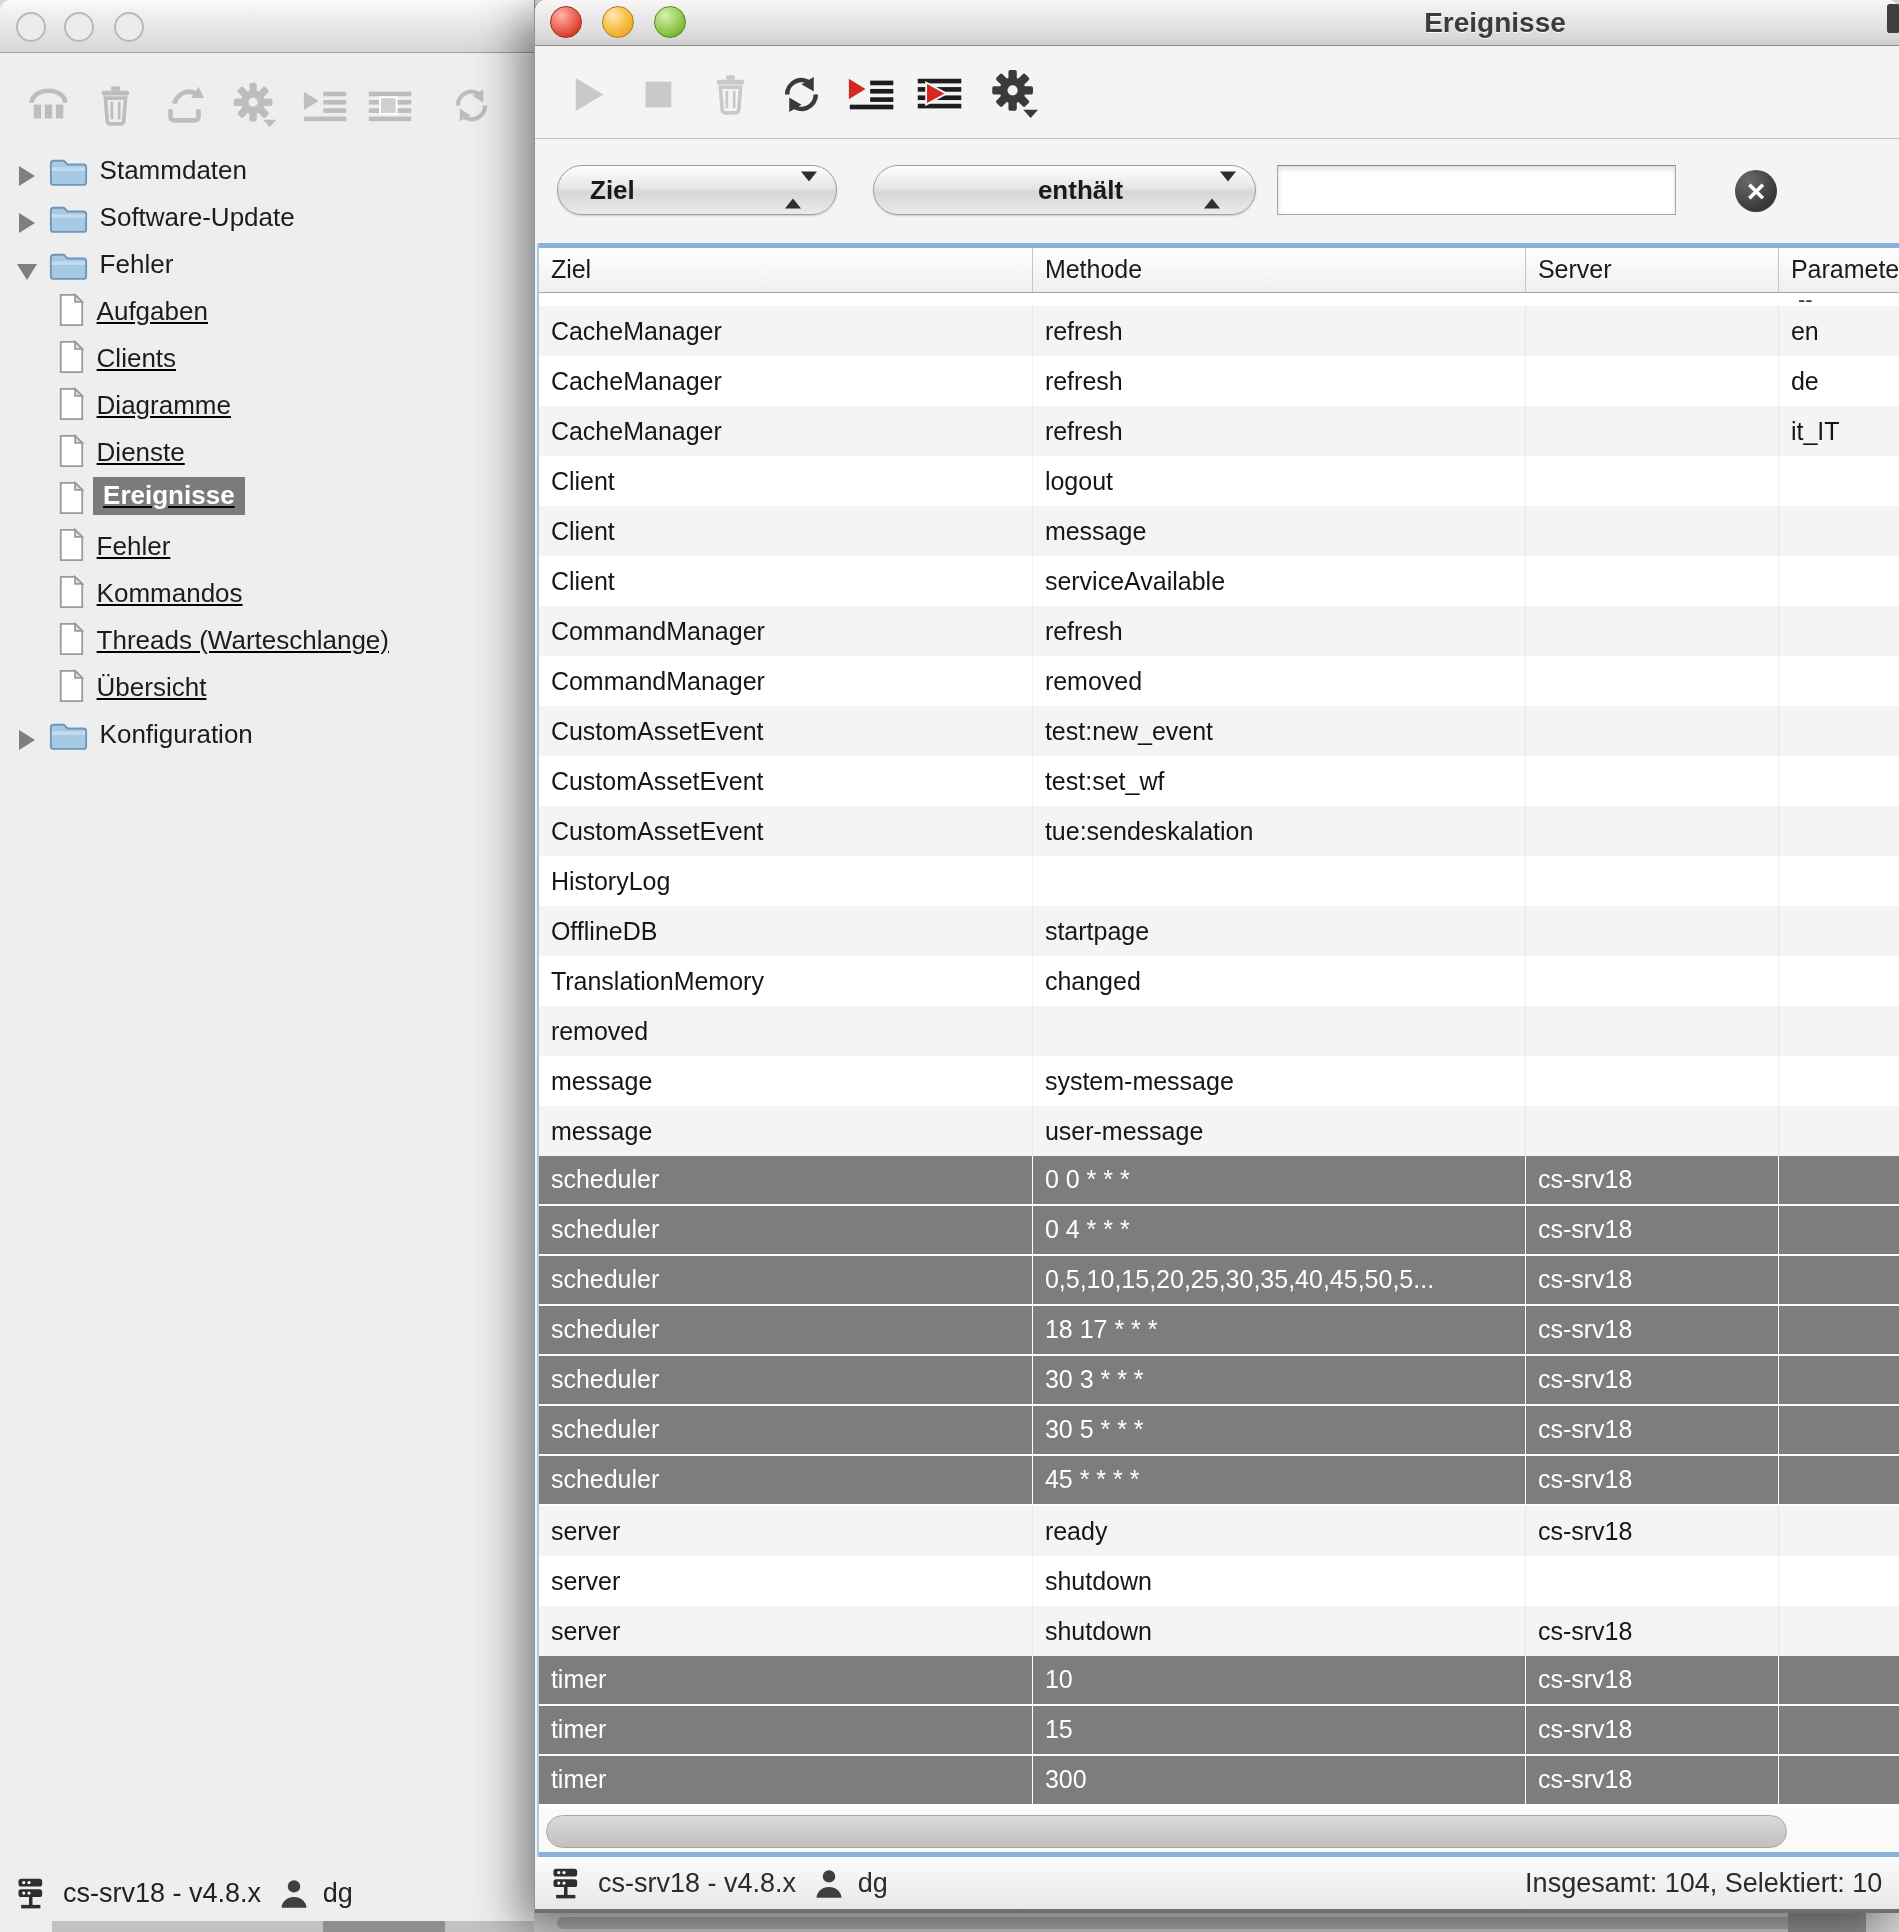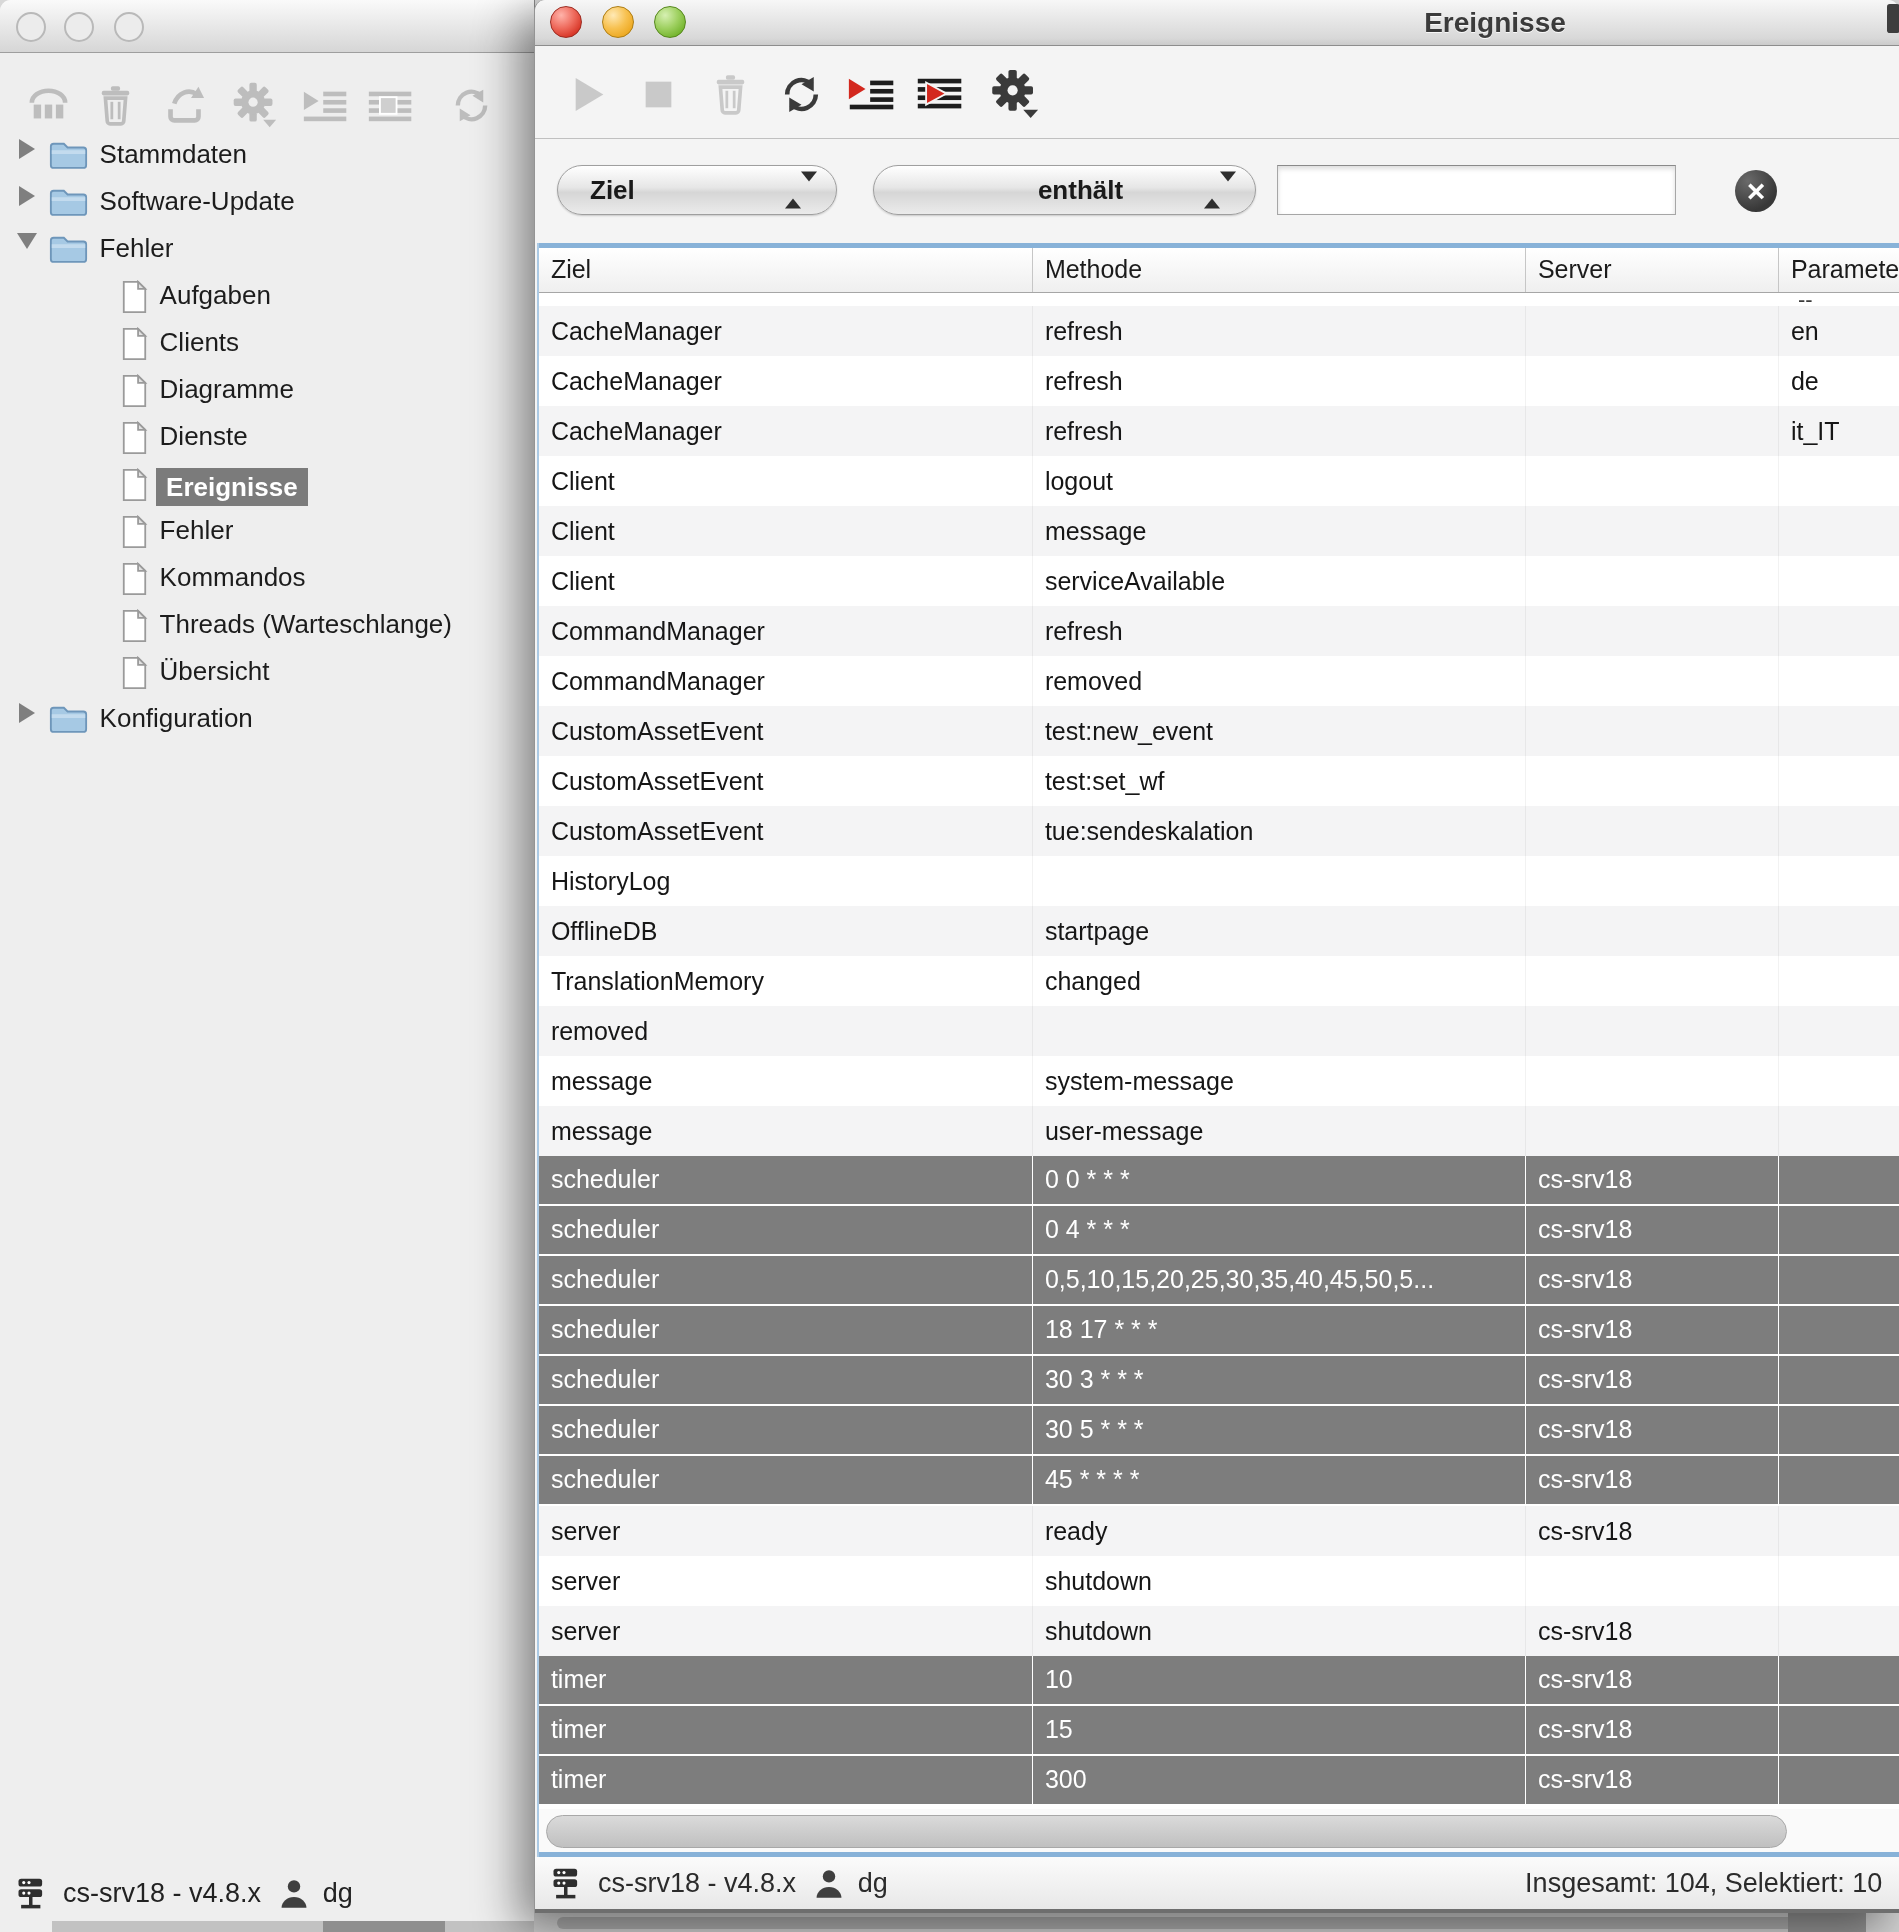--- a/index.html
+++ b/index.html
@@ -18,30 +18,30 @@
     position:relative; height:53px; border-top-left-radius:11px;
     background:linear-gradient(#fafafa,#d6d6d6); border-bottom:1.9px solid #9e9e9e;
   }
   .inactive-light {
     position:absolute; top:12px; width:30px; height:30px; border-radius:50%;
     border:2.8px solid #b9b9b9; background:#ececec;
   }
   .back-toolbar { position:absolute; top:72px; left:0; width:535px; height:67px; }
   .bt { position:absolute; top:9.3px; width:48px; height:48px; display:flex; align-items:center; justify-content:center; }
   .back-tree { position:absolute; top:139px; left:0; width:535px; }
-  .tree-row { height:47px; display:flex; align-items:flex-start; }
+  .tree-row { height:47px; display:flex; align-items:flex-end; }
   .tree-row .disc { width:32px; margin-left:11px; display:flex; justify-content:center; align-items:center; }
   .tree-row .tri { width:0; height:0; }
   .tree-row.disc-collapsed .tri { border-left:16px solid #7f7f7f; border-top:10.2px solid transparent; border-bottom:10.2px solid transparent; }
   .tree-row.disc-expanded .tri { border-top:16px solid #7f7f7f; border-left:10.2px solid transparent; border-right:10.2px solid transparent; }
   .tree-row .node-icon { margin-left:5.6px; display:flex; align-items:center; }
   .tree-row .folder-svg, .tree-row .doc-svg { display:none; }
   .tree-row.ic-folder .folder-svg { display:block; }
   .tree-row.ic-doc .doc-svg { display:block; }
-  .tree-row.d1 { padding-left:115px; }
+  .tree-row.d1 { padding-left:52px;text-decoration:underline; }
   .tree-row .lbl { margin-left:12px; font-size:26px; color:#1c1c1c; white-space:nowrap; }
   .tree-row.selected .lbl { background:#7b7b7b; color:#ffffff; font-weight:bold; padding:3.7px 10.2px; margin-left:8.3px; }
   .back-status {
     position:absolute; top:1866px; left:0; width:535px; height:54px;
     display:flex; align-items:center; padding-left:15px; font-size:27px; color:#222;
   }
   .back-status .txt { margin-left:13px; white-space:nowrap; }
   .back-status .person { margin-left:16.7px; }
   .back-hscroll { position:absolute; top:1921px; left:52px; width:483px; height:11px; background:#c2c2c2; }
   .back-hscroll .thumb { position:absolute; left:271px; top:0; width:122px; height:11px; background:#8f8f8f; }

